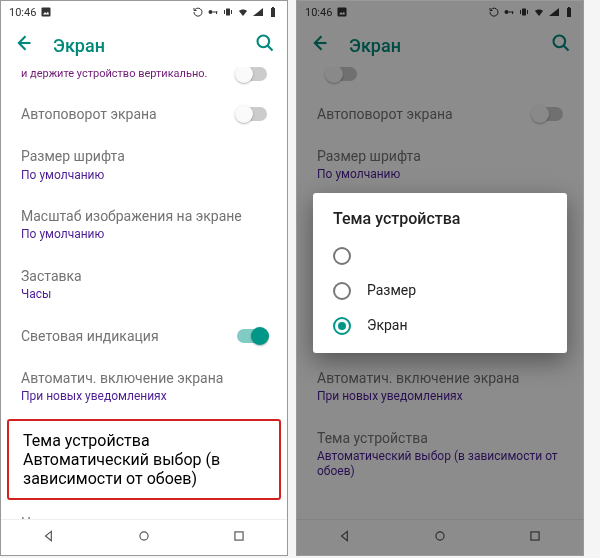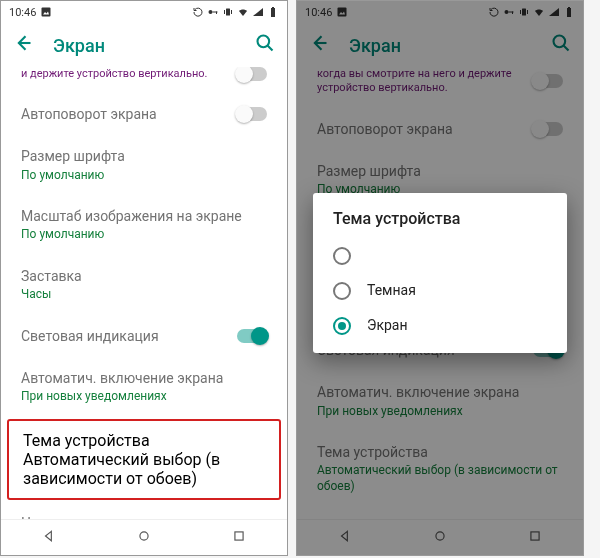--- a/index.html
+++ b/index.html
@@ -64,21 +64,21 @@
     justify-content: space-between;
   }
   .item .txt { flex: 1; }
   .item .primary {
     font-size: 14px;
     color: #737373;
     line-height: 1.3;
   }
   .item .secondary {
     font-size: 12px;
-    color: #15803d;
+    color: #4c1d95;
     margin-top: 2px;
     line-height: 1.3;
   }
   .item.truncated .primary { color: #701a75; font-size: 11px; }
   .toggle {
     width: 30px;
     height: 14px;
     border-radius: 7px;
     position: relative;
     flex-shrink: 0;
@@ -350,23 +350,20 @@
     <span class="search-icon">
       <svg viewBox="0 0 24 24" fill="none" stroke="#00897b" stroke-width="2.5">
           <circle cx="10" cy="10" r="7"></circle>
           <line x1="15" y1="15" x2="21" y2="21"></line>
         </svg>
     </span>
   </div>
 
   <div class="content">
     <div class="item truncated" style="padding-top:0;">
-      <div class="txt">
-          <div class="primary">когда вы смотрите на него и держите устройство вертикально.</div>
-        </div>
       <div class="toggle off">
           <div class="knob"></div>
         </div>
     </div>
     <div class="item">
       <div class="txt">
           <div class="primary">Автоповорот экрана</div>
         </div>
       <div class="toggle off">
           <div class="knob"></div>
@@ -429,20 +426,20 @@
 
   <div class="dim"></div>
 
   <div class="dialog">
     <div class="dialog-title">Тема устройства</div>
     <div class="radio-item">
       <div class="radio"></div>
     </div>
     <div class="radio-item">
       <div class="radio"></div>
-      <div class="radio-label">Темная</div>
+      <div class="radio-label">Размер</div>
     </div>
     <div class="radio-item">
       <div class="radio checked"></div>
       <div class="radio-label">Экран</div>
     </div>
   </div>
 </div>
 
 </body></html>

